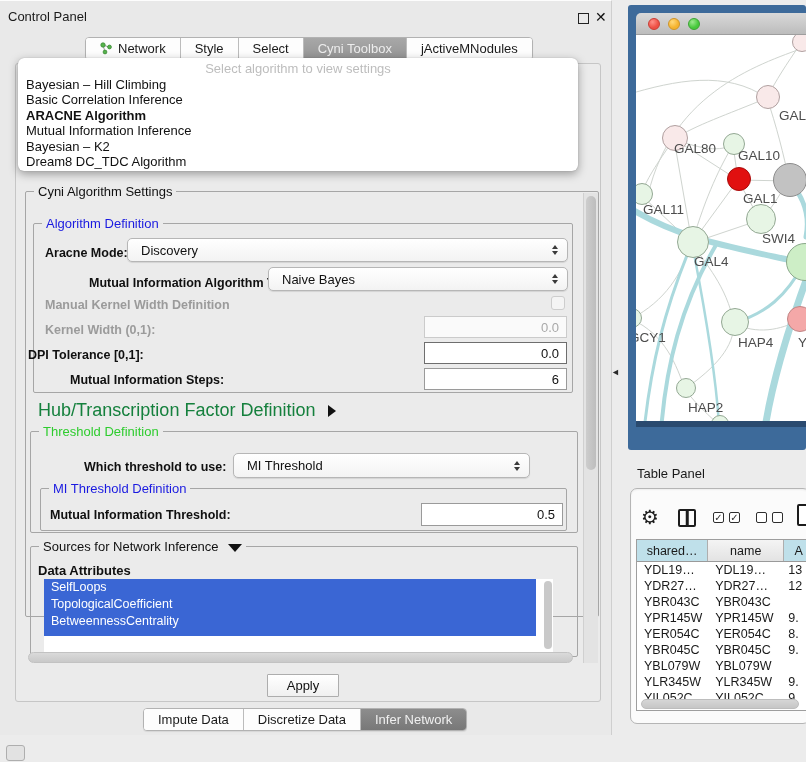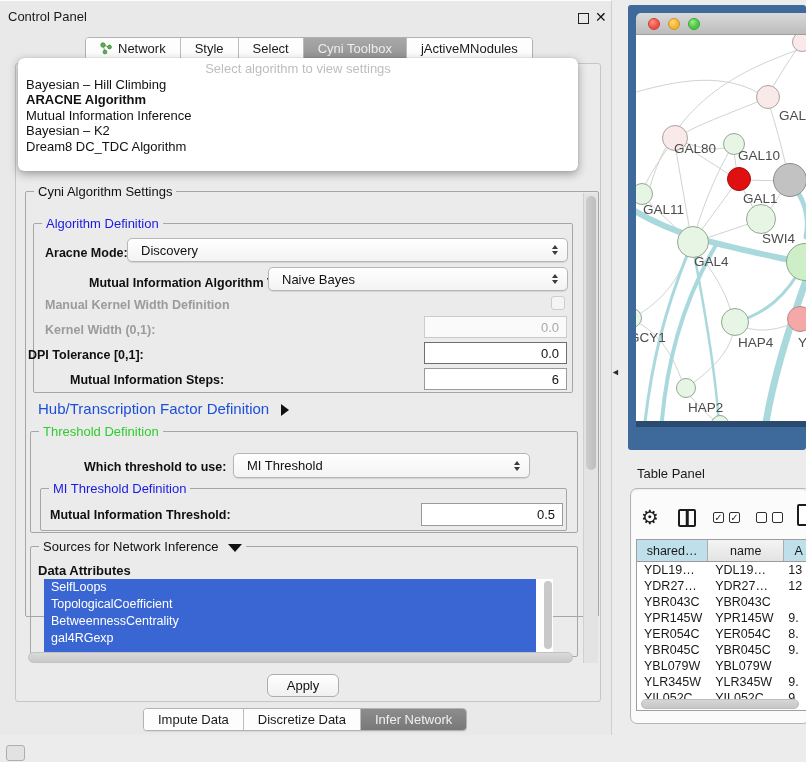--- a/index.html
+++ b/index.html
@@ -46,21 +46,21 @@
 
   
   .grp { position:absolute; border:1px solid #a6a6a6; border-radius:2px; }
   .grp-title { position:absolute; top:-8px; left:8px; background:#ebebeb; padding:0 4px;
     font-size:13px; white-space:nowrap; }
   .t-blue { color:var(--group-title-blue); }
   .t-green { color:var(--group-title-green); }
 
   .lbl { position:absolute; font-size:12.5px; font-weight:bold; color:#101010; white-space:nowrap; }
   .lbl.dis { color:#9b9b9b; }
-  .plain { position:absolute; font-size:15px; color:#1d4ed8; white-space:nowrap;text-align:center; }
+  .plain { position:absolute; font-size:18px; color:#15803d; white-space:nowrap;text-align:center; }
 
   .combo { position:absolute; background:linear-gradient(#ffffff,#f3f3f3); border:1px solid #b6b6b6;
     border-radius:5px; display:flex; align-items:center; font-size:13px; color:#111;
     padding-left:13px; box-shadow:0 1px 1px rgba(0,0,0,.1); }
   .stepper { position:absolute; right:9px; top:50%; transform:translateY(-50%);
     display:flex; flex-direction:column; gap:2px; }
   .tri-up { width:0; height:0; border-left:3.5px solid transparent; border-right:3.5px solid transparent; border-bottom:4.5px solid #3a3a3a; }
   .tri-dn { width:0; height:0; border-left:3.5px solid transparent; border-right:3.5px solid transparent; border-top:4.5px solid #3a3a3a; }
 
   .field { position:absolute; background:#fff; border:1px solid #9a9a9a; font-size:13px; color:#111;
@@ -82,21 +82,21 @@
     background:#c9c9c9; border-radius:4px; }
 
   .vscroll-track { left:583px; top:192px; width:15px; height:470px; background:#e3e3e3;
     border-left:1px solid #d0d0d0; }
   .vscroll-thumb { left:2px; top:3px; width:10px; height:274px; border-radius:5px;
     background:linear-gradient(90deg,#cdcdcd,#bdbdbd); }
   .hscroll-thumb { left:28px; top:651px; width:545px; height:11px; border-radius:5.5px;
     background:linear-gradient(#dadada,#c9c9c9); border:1px solid #c2c2c2; }
 
   .apply-btn { left:267px; top:673px; width:72px; height:23px; background:linear-gradient(#ffffff,#f0f0f0);
-    border:1px solid #adadad; border-radius:6px; font-size:13px; color:#111;
+    border:1px solid #adadad; border-radius:1px; font-size:13px; color:#111;
     display:flex; align-items:center; justify-content:center; }
 
   
   .net-frame { left:628px; top:5px; width:178px; height:445px; background:var(--network-frame-blue); border-radius:3px; }
   .net-titlebar { left:636px; top:13px; width:170px; height:22px;
     background:linear-gradient(#d9d9d9,#bcbcbc); border-top-left-radius:5px; border-bottom:1px solid #9e9e9e;
     display:flex; align-items:center; gap:8px; padding-left:12px; }
   .light { width:12px; height:12px; border-radius:50%; }
   .light.red { background:radial-gradient(circle at 35% 30%, #ff9088, #ee4f44 60%); border:1px solid #c93c33; }
   .light.yellow { background:radial-gradient(circle at 35% 30%, #ffd97a, #f5b32e 60%); border:1px solid #cf9426; }
@@ -176,20 +176,21 @@
       <span>jActiveMNodules</span>
     </div>
   </div>
 
   <div class="abs inner-panel"></div>
 
 
   <div class="abs dropdown">
     <div class="dd-placeholder">Select algorithm to view settings</div>
     <div class="dd-item">Bayesian – Hill Climbing</div>
+    <div class="dd-item">Basic Correlation Inference</div>
     <div class="dd-item bold">ARACNE Algorithm</div>
     <div class="dd-item">Mutual Information Inference</div>
     <div class="dd-item">Bayesian – K2</div>
     <div class="dd-item">Dream8 DC_TDC Algorithm</div>
   </div>
 
   <div class="grp" style="left:25px; top:190px; width:574px; height:426px; background:#ebebeb;">
     <span class="grp-title">Cyni Algorithm Settings</span>
   </div>
 
@@ -264,21 +265,20 @@
       <span>Sources for Network Inference</span>
       <span class="tri-down-big"></span>
     </span>
   </div>
   <span class="lbl" style="left:38px; top:562px; font-size:13px;">Data Attributes</span>
 
   <div class="abs attr-list">
     <div class="selrow">SelfLoops</div>
     <div class="selrow">TopologicalCoefficient</div>
     <div class="selrow">BetweennessCentrality</div>
-    <div class="selrow">gal4RGexp</div>
     <div class="selrow" style="height:6px;"></div>
     <div class="list-vscroll"></div>
   </div>
 
   <div class="abs vscroll-track">
     <div class="abs vscroll-thumb"></div>
   </div>
   <div class="abs hscroll-thumb"></div>
 
   <div class="abs apply-btn">

